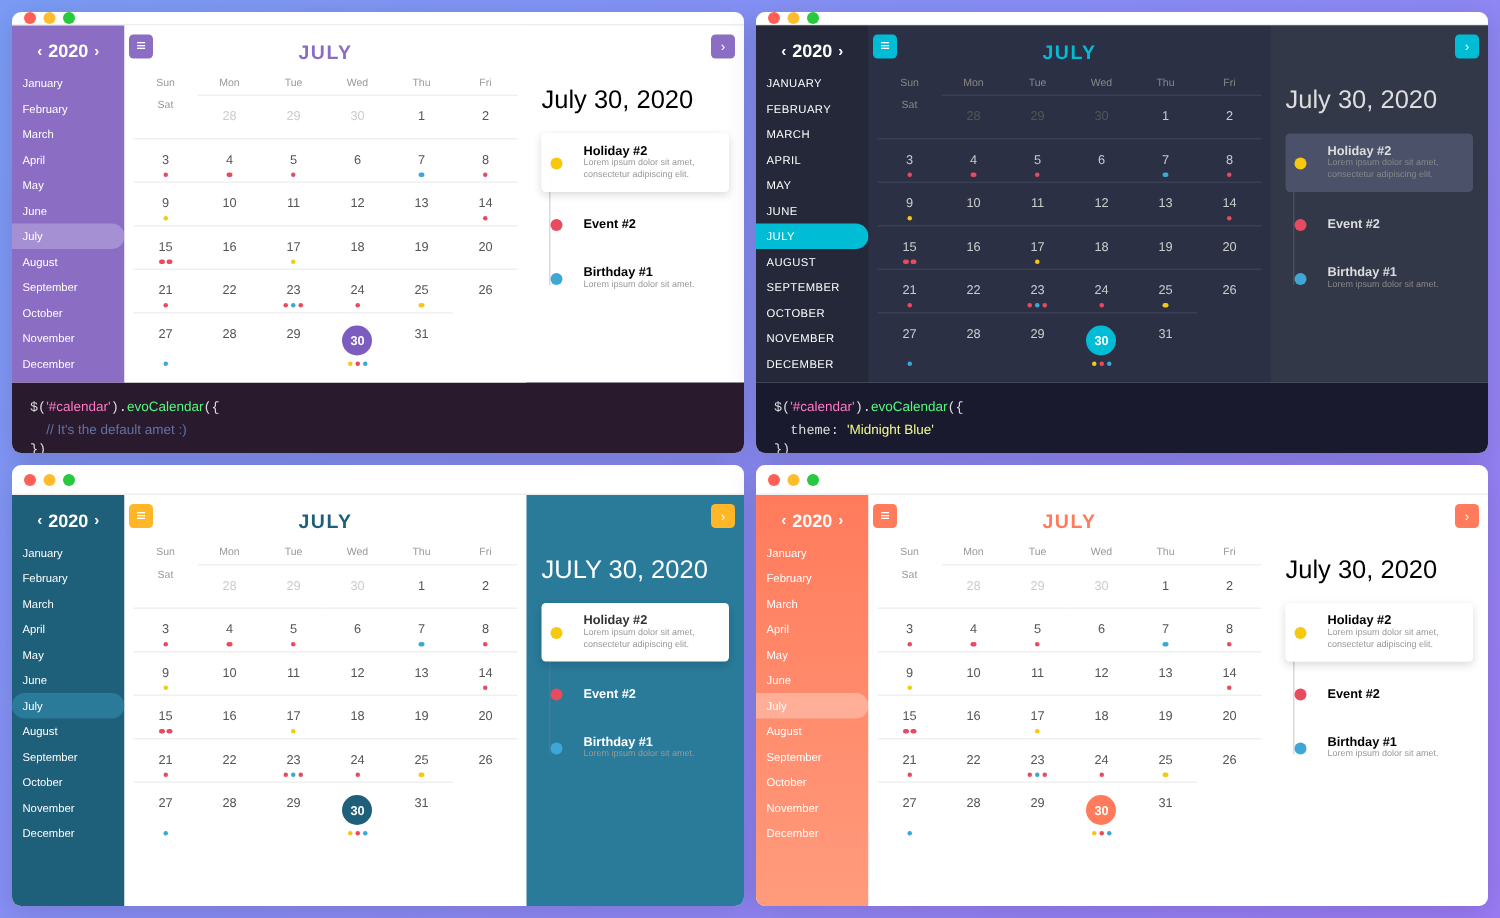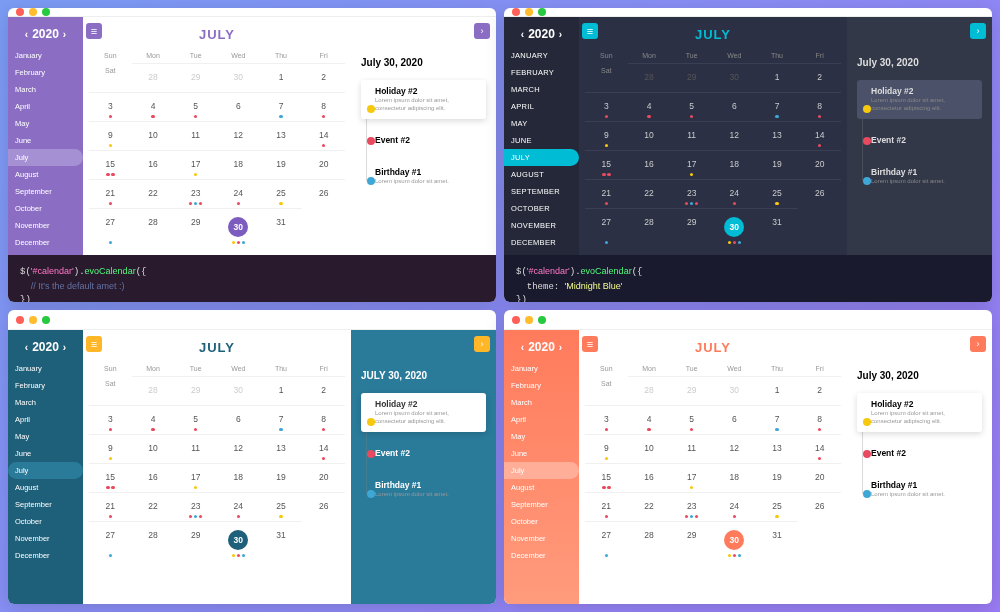--- a/index.html
+++ b/index.html
@@ -22,24 +22,24 @@
 .cal-grid{display:grid;grid-template-columns:repeat(6,1fr);font-size:8px;padding:0 6px 6px}
 .dow{text-align:center;color:#999;padding:4px 0;font-size:7px}
 .day{text-align:center;padding:8px 2px 10px;color:#555;position:relative;border-top:1px solid #f0f0f0;font-size:8.5px}
 .day.other{color:#ccc}
 .day.sel span{background:var(--accent);color:#fff;width:20px;height:20px;border-radius:50%;display:inline-flex;align-items:center;justify-content:center;font-weight:bold}
 .day .evdots{position:absolute;bottom:3px;left:0;right:0;display:flex;justify-content:center;gap:1.5px}
 .evdot{width:3.5px;height:3.5px;border-radius:50%}
 .events{width:145px;padding:10px;display:flex;flex-direction:column;font-size:8px;position:relative}
 .ev-toggle{position:absolute;top:6px;right:6px;width:16px;height:16px;border-radius:3px;display:flex;align-items:center;justify-content:center;color:#fff;font-size:9px;cursor:pointer}
 .menu-toggle{position:absolute;top:6px;left:78px;width:16px;height:16px;border-radius:3px;display:flex;align-items:center;justify-content:center;color:#fff;font-size:11px;cursor:pointer;z-index:5}
-.ev-date{font-size:10px;font-weight:bold;margin:30px 0 12px}
+.ev-date{font-size:17px;font-weight:normal;margin:30px 0 12px}
 .ev-list{display:flex;flex-direction:column;gap:10px;position:relative}
 .ev-list::before{content:'';position:absolute;left:5px;top:10px;bottom:10px;width:1px;background:rgba(128,128,128,.3)}
-.ev-item{display:flex;gap:0;align-items:flex-end;padding:6px;border-radius:3px;position:relative;z-index:1}
+.ev-item{display:flex;gap:14px;align-items:center;padding:6px;border-radius:3px;position:relative;z-index:1}
 .ev-item.hl{background:rgba(255,255,255,.95);box-shadow:0 2px 6px rgba(0,0,0,.15)}
 .ev-bullet{width:8px;height:8px;border-radius:50%;margin-top:2px;flex-shrink:0}
 .ev-text{flex:1}
 .ev-title{font-weight:bold;font-size:8.5px}
 .ev-desc{font-size:6px;color:#999;line-height:1.3;margin-top:1px}
 .code{background:#2a1a2e;color:#ddd;font-family:'Courier New',monospace;font-size:9px;padding:10px 12px;line-height:1.5}
 .code .sel{color:#ff79c6}.code .fn{color:#50fa7b}.code .str{color:#f1fa8c}.code .cmt{color:#6272a4}
 
 .t-default{--accent:#7c5cbf}
 .t-default .sidebar{background:#8b6ec4}

